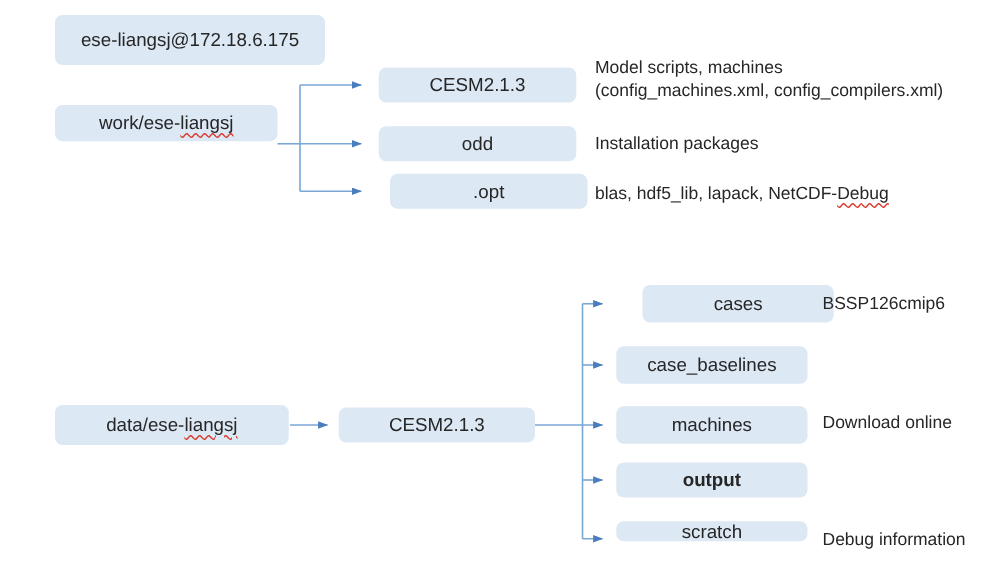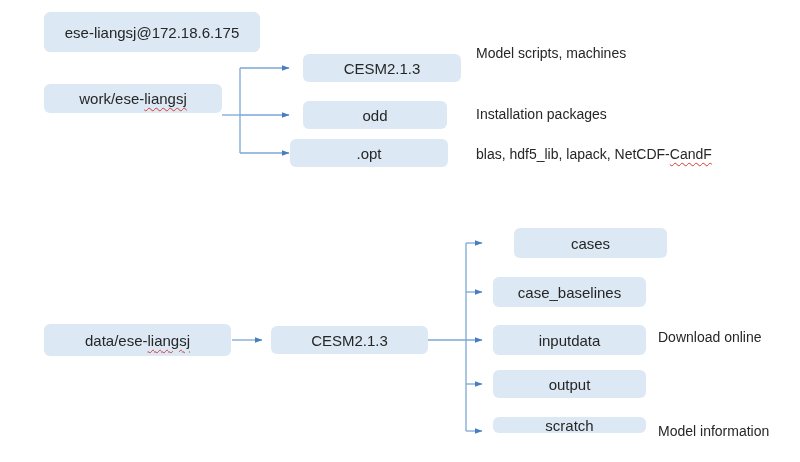--- a/index.html
+++ b/index.html
@@ -88,62 +88,64 @@
   </div>
 
   <div class="node" style="left:8px; top:84px; width:178px; height:29px;">
     <span><span>work/ese-</span><span class="misspelled">liangsj</span></span>
   </div>
 
   <div class="node" style="left:267px; top:54px; width:158px; height:28px;">
     <span>CESM2.1.3</span>
   </div>
 
-  <div class="node" style="left:267px; top:101px; width:144px; height:28px;">
+  <div class="node" style="left:267px; top:101px; width:158px; height:28px;">
     <span>odd</span>
   </div>
 
-  <div class="node" style="left:254px; top:139px; width:158px; height:28px;">
+  <div class="node" style="left:276px; top:139px; width:158px; height:28px;">
     <span>.opt</span>
   </div>
 
   <div class="note" style="left:440px; top:44px;">
     <div>Model scripts, machines</div>
+    <div>(config_machines.xml, config_compilers.xml)</div>
   </div>
 
   <div class="note" style="left:440px; top:105px;">Installation packages</div>
 
-  <div class="note" style="left:440px; top:145px;"><span>blas, hdf5_lib, lapack, NetCDF-</span><span class="misspelled">CandF</span></div>
+  <div class="note" style="left:440px; top:145px;"><span>blas, hdf5_lib, lapack, NetCDF-</span><span class="misspelled">Debug</span></div>
 
   <div class="node" style="left:8px; top:324px; width:187px; height:32px;">
     <span><span>data/ese-</span><span class="misspelled">liangsj</span></span>
   </div>
 
   <div class="node" style="left:235px; top:326px; width:157px; height:28px;">
     <span>CESM2.1.3</span>
   </div>
 
   <div class="node" style="left:478px; top:228px; width:153px; height:30px;">
     <span>cases</span>
   </div>
 
   <div class="node" style="left:457px; top:277px; width:153px; height:30px;">
     <span>case_baselines</span>
   </div>
 
   <div class="node" style="left:457px; top:325px; width:153px; height:30px;">
-    <span>inputdata</span>
+    <span>machines</span>
   </div>
 
-  <div class="node" style="left:457px; top:370px; width:153px; height:28px;">
+  <div class="node" style="left:457px; top:370px; width:153px; height:28px;font-weight:bold;">
     <span>output</span>
   </div>
 
   <div class="node" style="left:457px; top:417px; width:153px; height:16px;">
     <span>scratch</span>
   </div>
 
+  <div class="note" style="left:622px; top:233px;">BSSP126cmip6</div>
 
   <div class="note" style="left:622px; top:328px;">Download online</div>
 
-  <div class="note" style="left:622px; top:422px;">Model information</div>
+  <div class="note" style="left:622px; top:422px;">Debug information</div>
 
 </div>
 
 </body></html>

